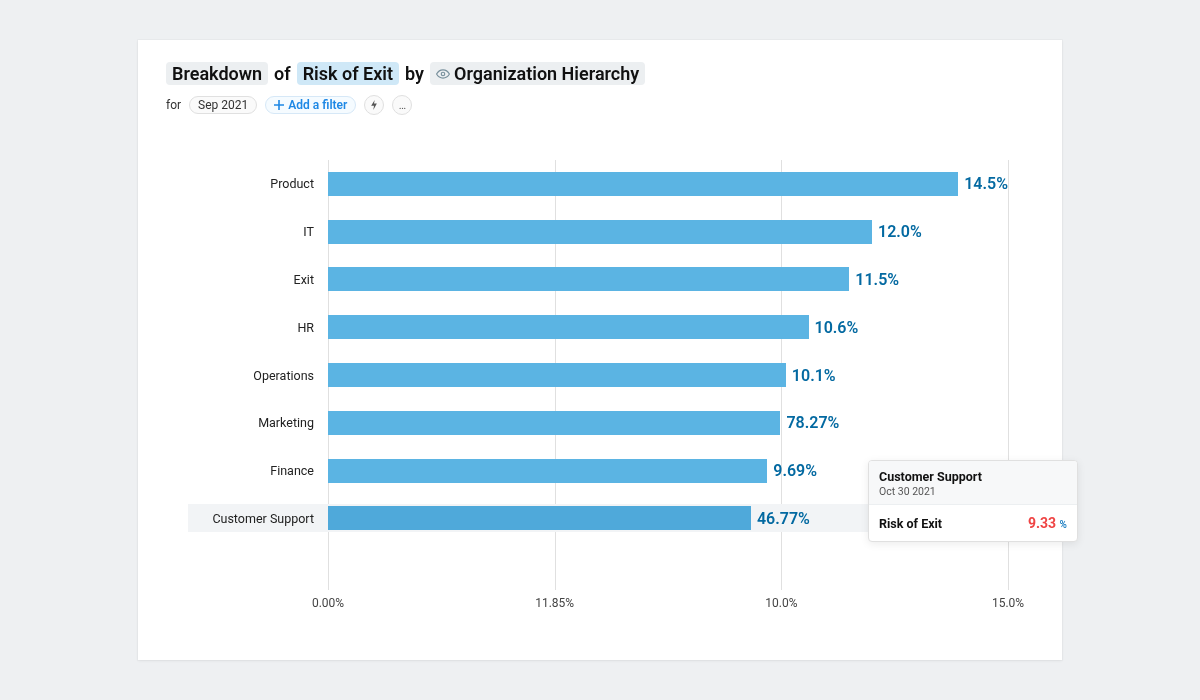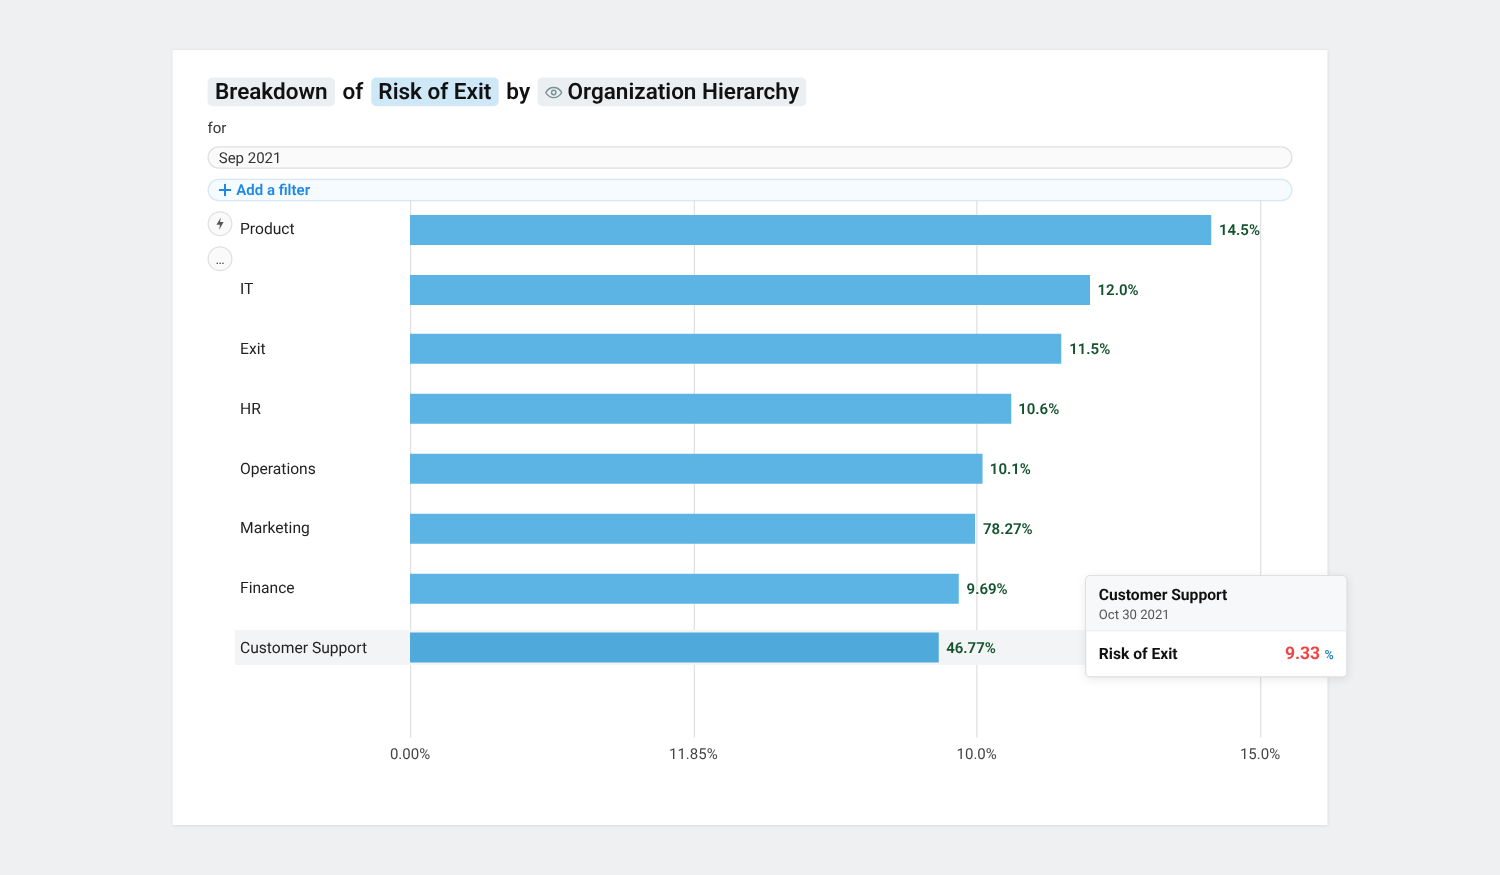--- a/index.html
+++ b/index.html
@@ -40,25 +40,25 @@
     align-items: center;
     gap: 4px;
   }
   .token.metric { background: #cfe8f7; }
   .eye-icon {
     width: 14px; height: 14px;
     color: #78909c;
   }
   .subtitle-row {
     display: flex;
+    align-items: center;
     gap: 8px;
     margin-top: 10px;
     font-size: 12px;
     color: #333;
-    flex-direction: column;
   }
   .pill {
     display: inline-flex;
     align-items: center;
     gap: 4px;
     border: 1px solid #e0e0e0;
     background: #fafafa;
     border-radius: 10px;
     padding: 1px 8px;
     font-size: 12px;
@@ -119,42 +119,42 @@
     right: 0;
     height: 28px;
     display: flex;
     align-items: center;
   }
   .bar-row.highlight { background: #f2f4f6; }
   .cat-label {
     position: absolute;
     right: calc(100% - 134px);
     width: 130px;
-    text-align: left;
+    text-align: right;
     font-size: 12.5px;
     color: #222;
     padding-right: 8px;
   }
   .bar-wrap {
     position: absolute;
     left: 140px;
     width: 680px;
     height: 24px;
     display: flex;
     align-items: center;
   }
   .bar {
     height: 24px;
     background: #5bb4e3;
   }
   .bar.highlight { background: #4fa9da; }
   .val {
-    font-size: 12px;
+    font-size: 16px;
     font-weight: 600;
-    color: #14532d;
+    color: #0369a1;
     margin-left: 6px;
     white-space: nowrap;
   }
 
   
   .tooltip {
     position: absolute;
     width: 210px;
     background: #fff;
     border: 1px solid #e0e0e0;

